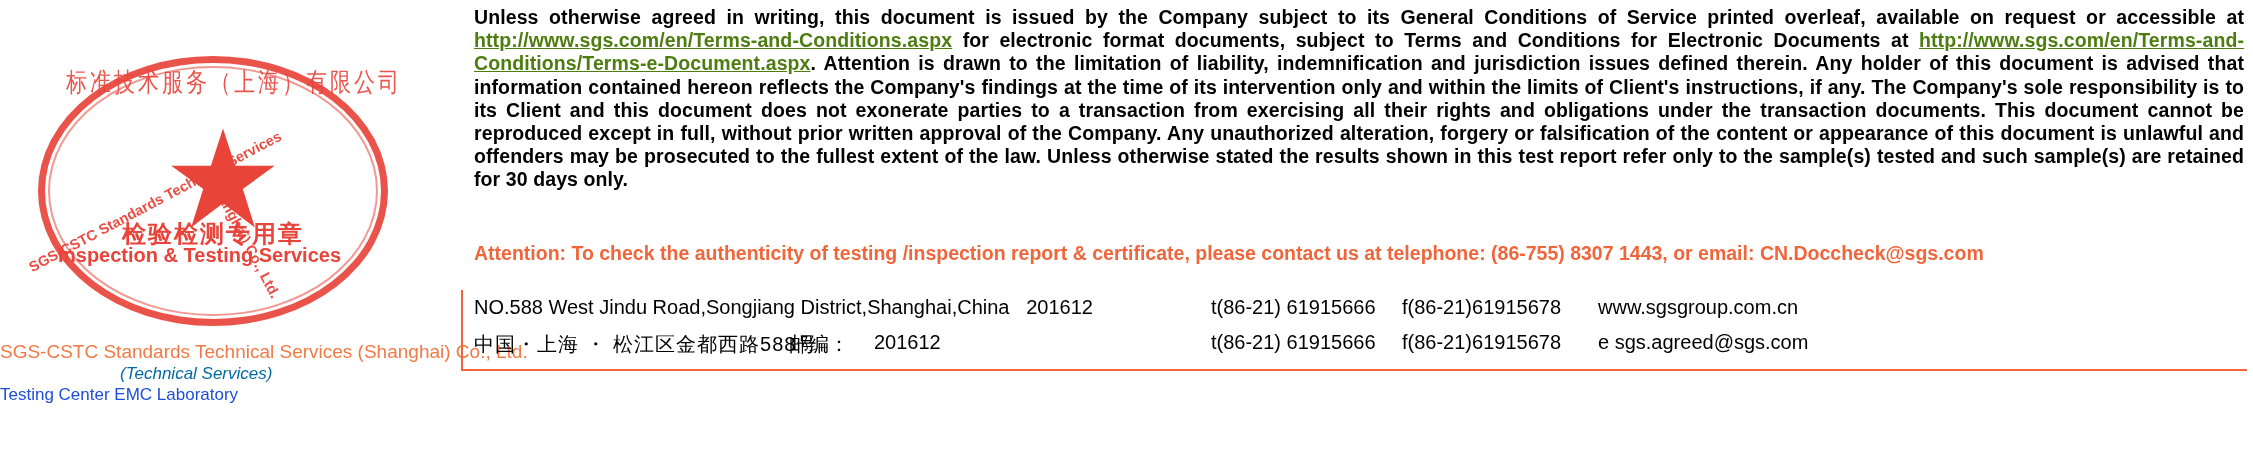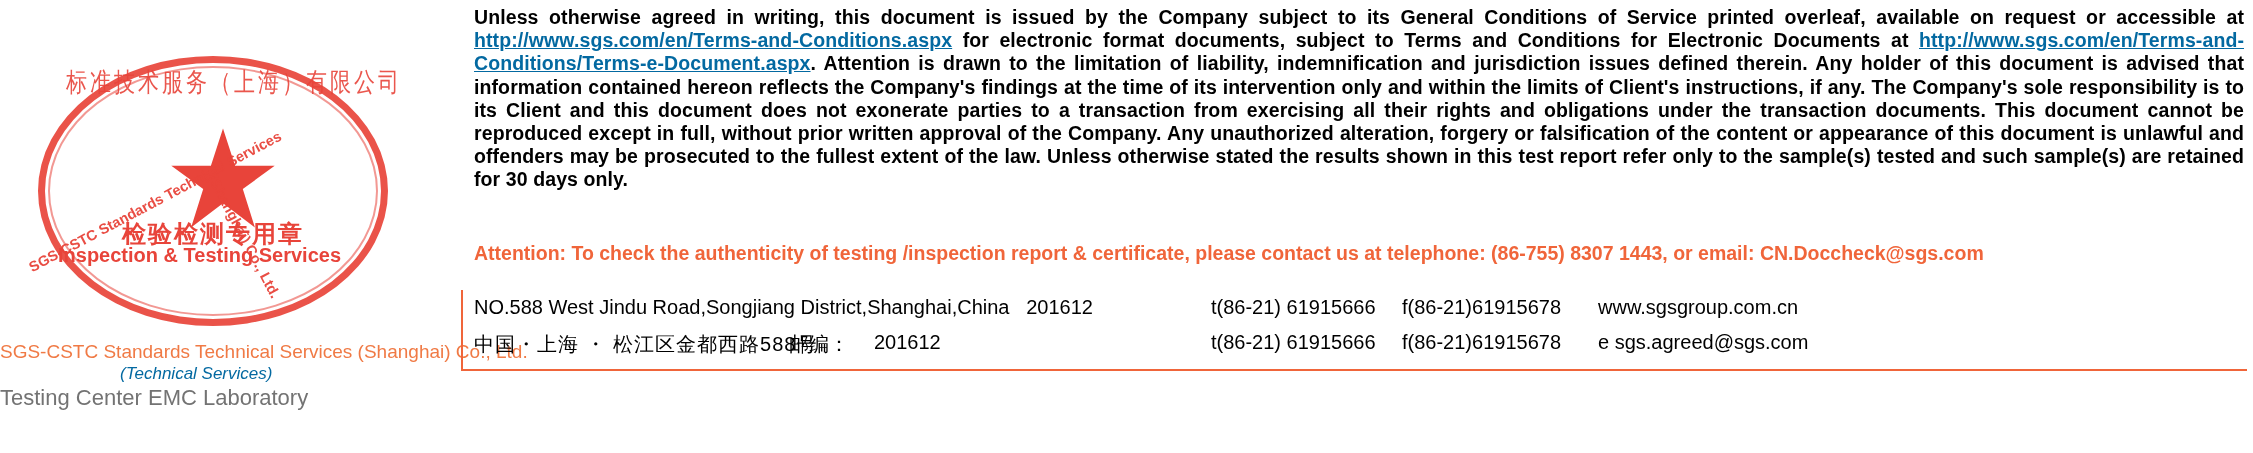--- a/index.html
+++ b/index.html
@@ -129,22 +129,22 @@
     left: 0px;
     top: 293px;
     color: #f07a45;
     font-size: 19px;
     white-space: nowrap;
   }
   .overlay-line2 {
     position: absolute;
     left: 0px;
     top: 337px;
-    color: #737373;
-    font-size: 22px;
+    color: #1d4ed8;
+    font-size: 17px;
     white-space: nowrap;
   }
   .overlay-italic {
     position: absolute;
     left: 120px;
     top: 316px;
     color: #0369a1;
     font-size: 17px;
     font-style: italic;
     white-space: nowrap;
@@ -165,21 +165,21 @@
     width: 1770px;
     font-size: 19.5px;
     font-weight: bold;
     line-height: 23.2px;
     letter-spacing: 0.1px;
     text-align: justify;
     color: #000;
   }
   .legal a,
   .legal .link {
-    color: #0369a1;
+    color: #4d7c0f;
     text-decoration: underline;
   }
   .attention {
     position: absolute;
     left: 0;
     top: 242px;
     width: 1770px;
     font-size: 19.5px;
     font-weight: bold;
     line-height: 23.2px;

